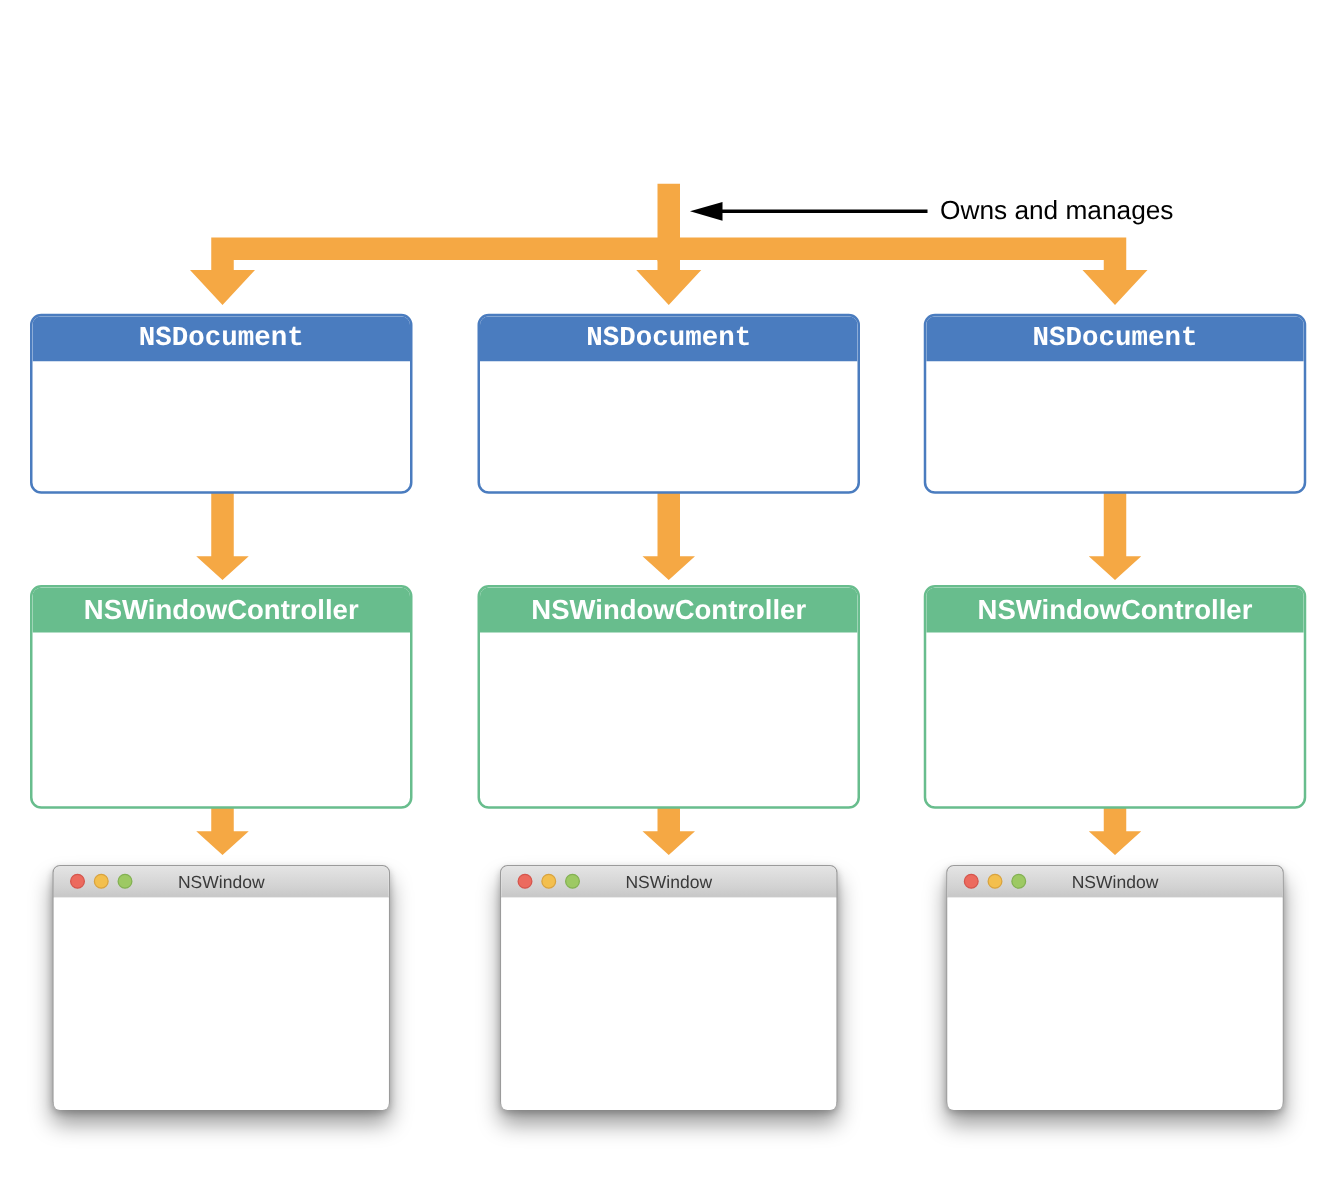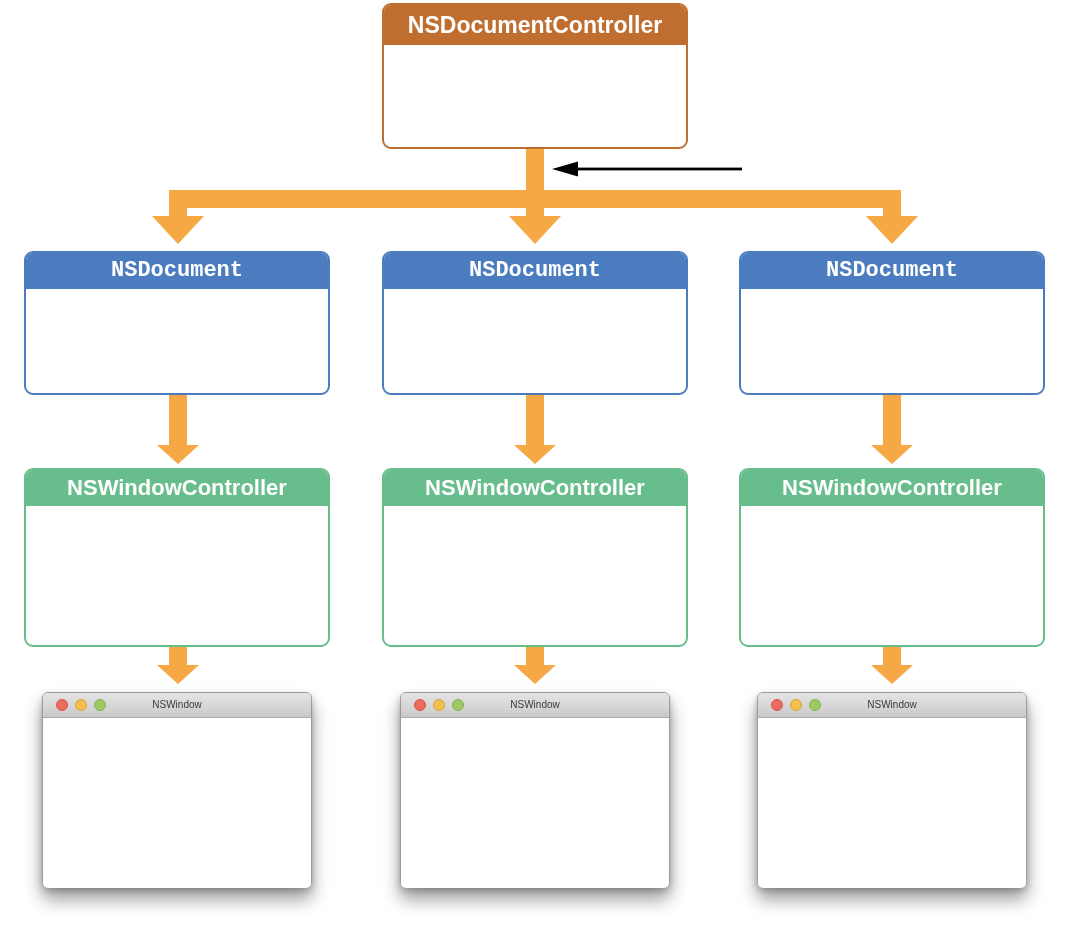--- a/index.html
+++ b/index.html
@@ -83,21 +83,21 @@
     position: relative;
     height: 24px;
     background: linear-gradient(180deg, #E4E4E4 0%, #D2D2D2 70%, #C8C8C8 100%);
     border-bottom: 1px solid #ABABAB;
     border-radius: 5px 5px 0 0;
   }
   .window-title {
     position: absolute;
     left: 0; right: 0; top: 0;
     text-align: center;
-    font-size: 10px;
+    font-size: 14px;
     line-height: 24px;
     color: #3a3a3a;
   }
   .lights {
     position: absolute;
     left: 13px; top: 6px;
     display: flex;
     gap: 7px;
   }
   .light {
@@ -139,25 +139,22 @@
       <path d="M526,613 L544,613 L544,665 L556,665 L535,684 L514,665 L526,665 Z"></path>
       <path d="M883,613 L901,613 L901,665 L913,665 L892,684 L871,665 L883,665 Z"></path>
     </g>
 
     <g fill="#000000">
       <polygon points="552,169 578,161.5 578,176.5"></polygon>
       <rect x="576" y="167.6" width="166" height="2.8"></rect>
     </g>
   </svg>
 
-  <div class="box root">
-    <div class="box-header">NSDocumentController</div>
-    <div class="box-body"></div>
-  </div>
-
+
+  <div class="annotation-label">Owns and manages</div>
 
   <div class="box doc col1">
     <div class="box-header">NSDocument</div>
     <div class="box-body"></div>
   </div>
   <div class="box doc col2">
     <div class="box-header">NSDocument</div>
     <div class="box-body"></div>
   </div>
   <div class="box doc col3">

